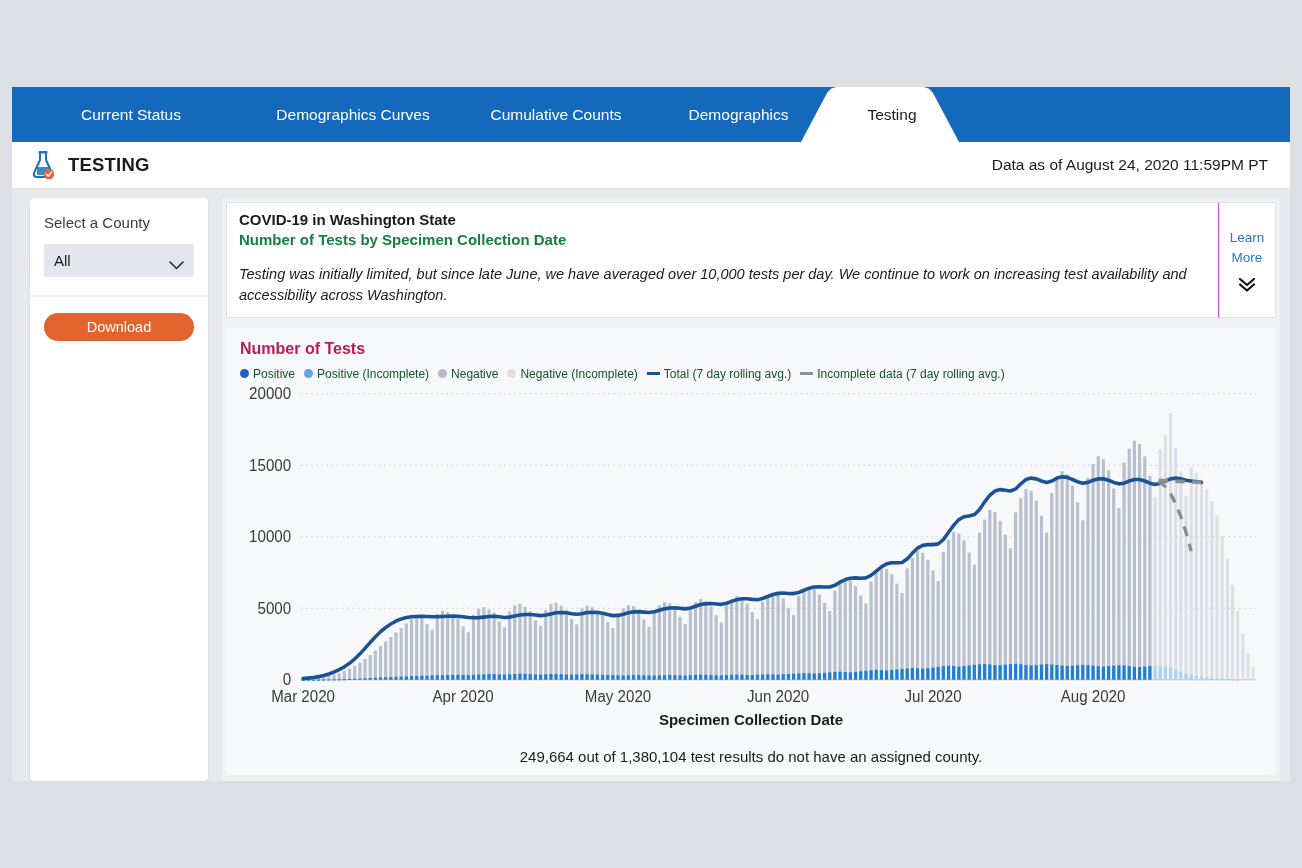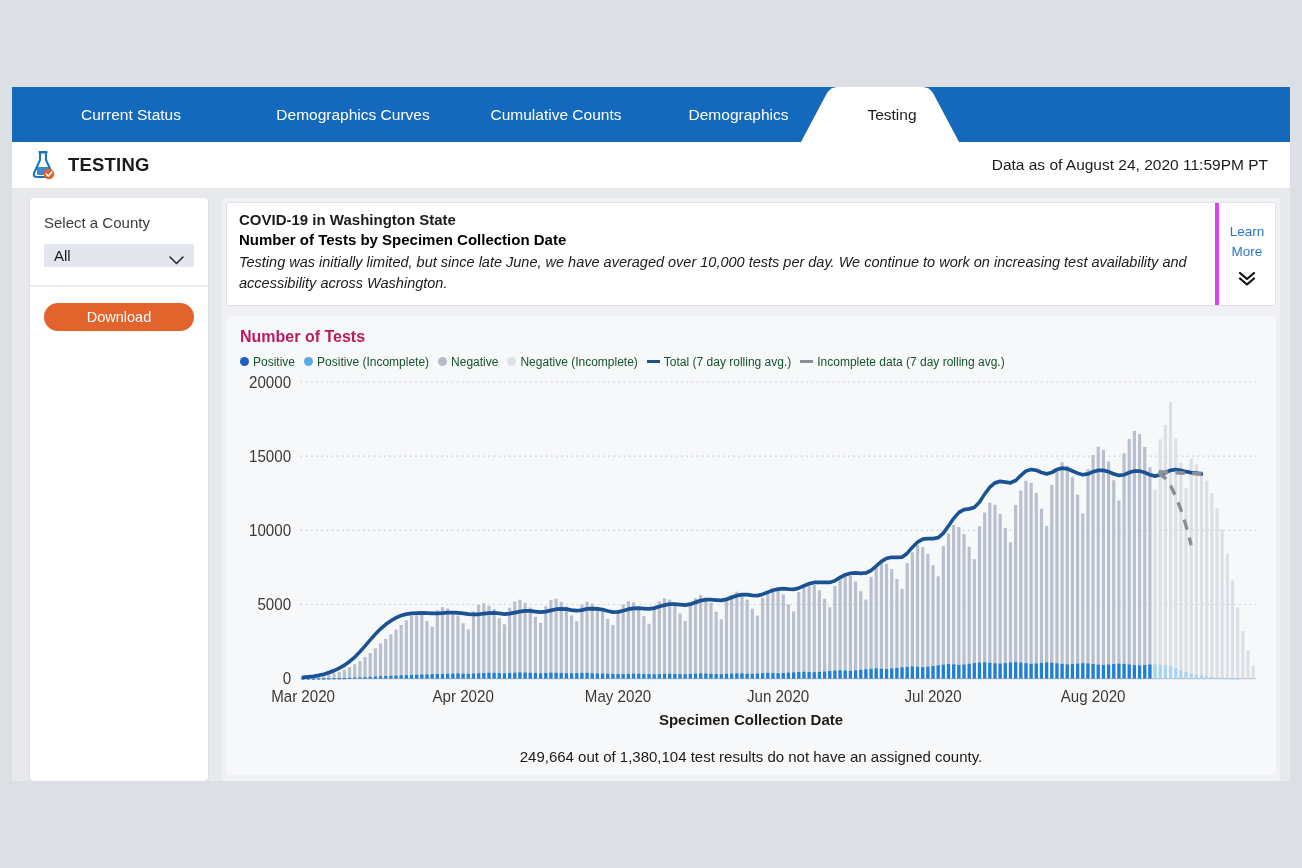--- a/index.html
+++ b/index.html
@@ -123,21 +123,21 @@
   .county-block {
     padding: 16px 14px 18px 14px;
     border-bottom: 2px solid #eceef1;
   }
   .county-label {
     font-size: 15px;
     color: #3c3c3c;
     margin-bottom: 13px;
   }
   .county-select {
-    height: 23px;
+    height: 33px;
     background: #e3e6ec;
     border-radius: 2px;
     display: flex;
     align-items: center;
     padding: 0 10px;
     cursor: pointer;
   }
   .county-select-value {
     font-size: 15px;
     color: #1b1b1b;
@@ -199,32 +199,32 @@
   }
   .info-title {
     font-size: 15px;
     font-weight: bold;
     color: #1b1b1b;
     margin-bottom: 3px;
   }
   .info-subtitle {
     font-size: 15px;
     font-weight: bold;
-    color: #000000;
-    margin-bottom: 4px;
+    color: #15803d;
+    margin-bottom: 16px;
   }
   .info-body {
     font-size: 14.5px;
     font-style: italic;
     color: #1b1b1b;
     line-height: 1.48;
   }
   .learn-more {
     flex: 0 0 52px;
-    border-left: 4px solid #d946ef;
+    border-left: 1px solid #d946ef;
     display: flex;
     flex-direction: column;
     align-items: center;
     justify-content: center;
     padding: 4px 2px;
     cursor: pointer;
   }
   .learn-more-text {
     font-size: 13.5px;
     color: #2777c8;

